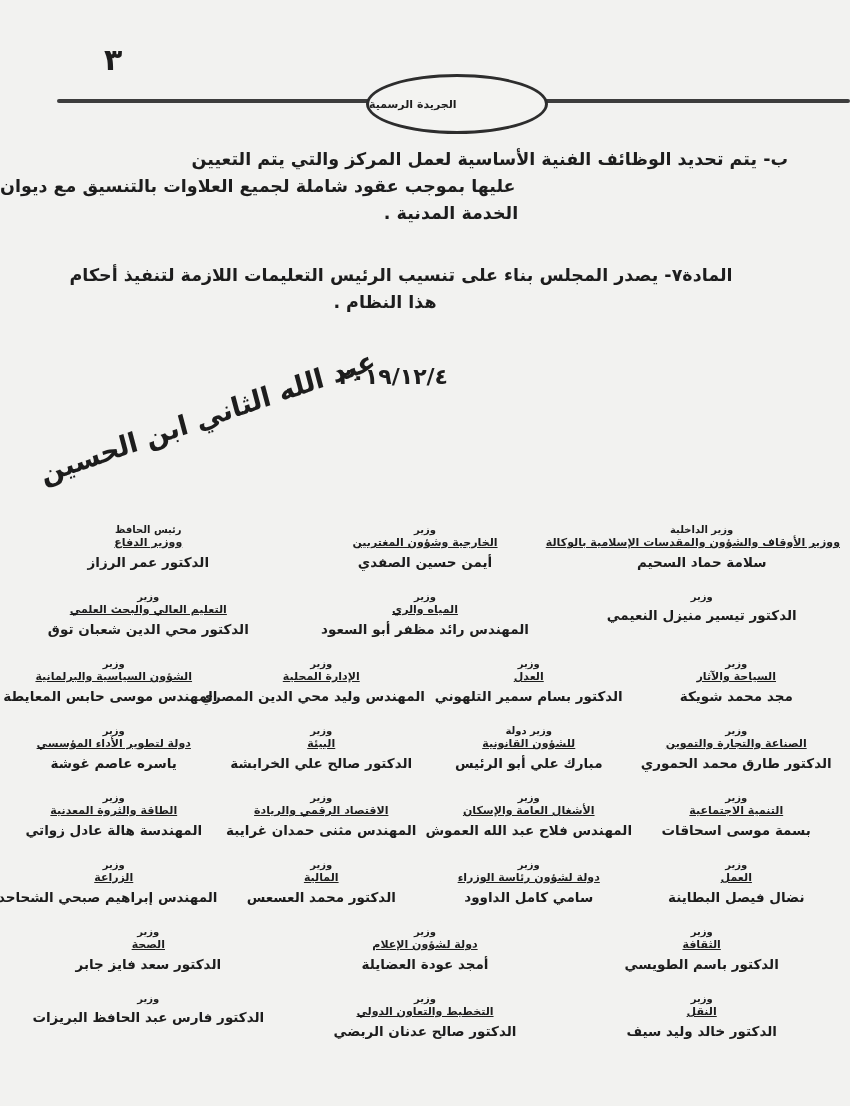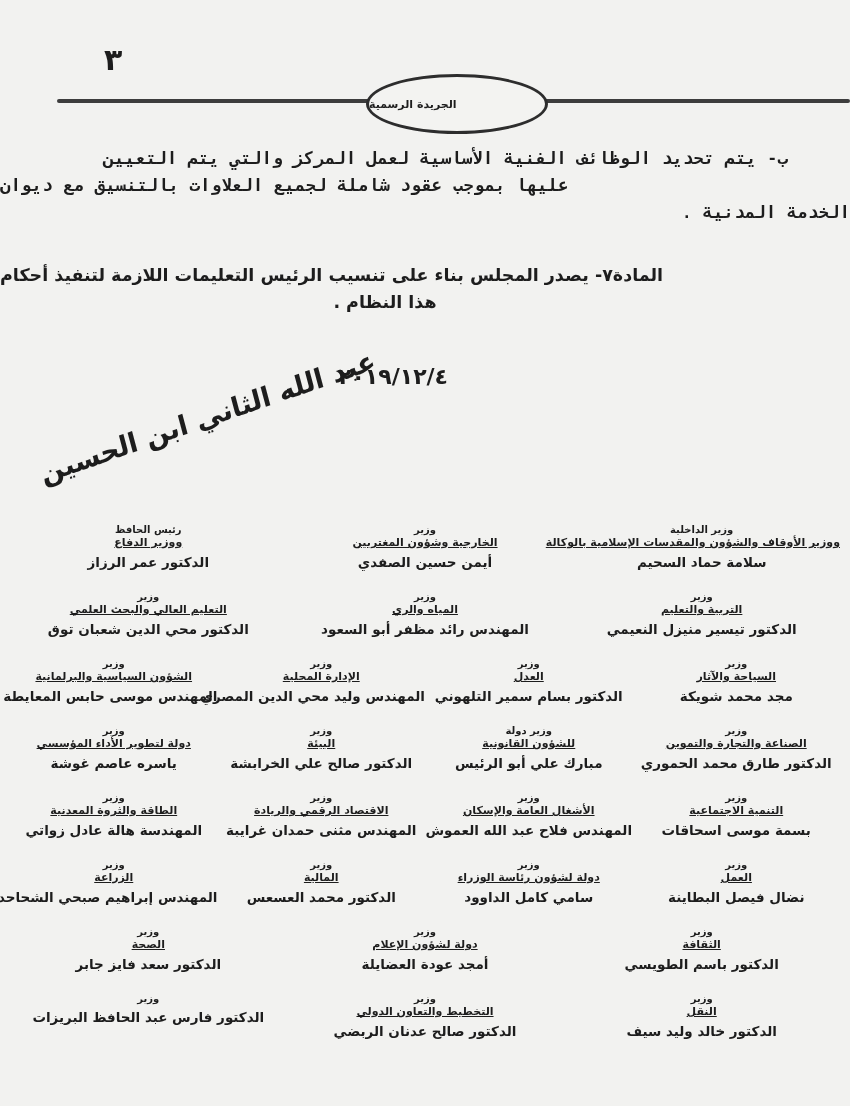--- a/index.html
+++ b/index.html
@@ -11,26 +11,26 @@
   .page-number { position:absolute; top:42px; left:104px; font-size:30px; font-weight:bold; }
   .rule { position:absolute; top:99px; left:57px; right:0; height:4px; background:#3d3d3d; border-radius:2px; }
   .oval {
     position:absolute; top:74px; left:366px; width:176px; height:54px;
     border:3px solid #2d2d2d; border-radius:50%; background:#f3f3f1;
     display:flex; align-items:center; justify-content:flex-end;
   }
   .oval-label { font-size:11px; font-weight:bold; }
   .para { position:absolute; left:0; right:0; font-weight:bold; font-size:17.5px; line-height:27px; }
   .para .line { white-space:nowrap; }
-  .clause-b { top:146px;font-family:Liberation Mono, monospace; }
+  .clause-b { top:146px; }
   .clause-b .l1 { text-align:right; padding-left:95px; padding-right:62px; }
   .clause-b .l2 { text-align:left; }
-  .clause-b .l3 { text-align:right; padding-left:52px; }
+  .clause-b .l3 { text-align:center; padding-left:52px; }
   .article7 { top:262px; }
-  .article7 .l1 { text-align:left; padding-right:48px; }
+  .article7 .l1 { text-align:center; padding-right:48px; }
   .article7 .l2 { text-align:center; transform:translateX(-40px); }
   .date-line { position:absolute; top:364px; left:0; right:0; text-align:center; }
   .date-line span { display:inline-block; direction:ltr; font-weight:bold; font-size:22px; letter-spacing:5px; transform:translateX(-32px); }
   .signature {
     position:absolute; top:448px; left:72px; width:320px; text-align:center;
     font-size:27px; font-weight:bold; white-space:nowrap;
     transform:rotate(-19deg) skewX(-4deg); transform-origin:left center;
   }
   .ministers { position:absolute; top:523px; left:10px; right:10px; }
   .mrow { display:flex; direction:rtl; align-items:flex-start; margin-bottom:19px; }
@@ -83,21 +83,20 @@
       <div class="cell">
         <div class="t1">رئيس الحافظ</div>
         <div class="t2">ووزير الدفاع</div>
         <div class="name">الدكتور عمر الرزاز</div>
       </div>
     </div>
 
     <div class="mrow">
       <div class="cell">
         <div class="t1">وزير</div>
-        <div class="t2">التربية والتعليم</div>
         <div class="name">الدكتور تيسير منيزل النعيمي</div>
       </div>
       <div class="cell">
         <div class="t1">وزير</div>
         <div class="t2">المياه والري</div>
         <div class="name">المهندس رائد مظفر أبو السعود</div>
       </div>
       <div class="cell">
         <div class="t1">وزير</div>
         <div class="t2">التعليم العالي والبحث العلمي</div>

